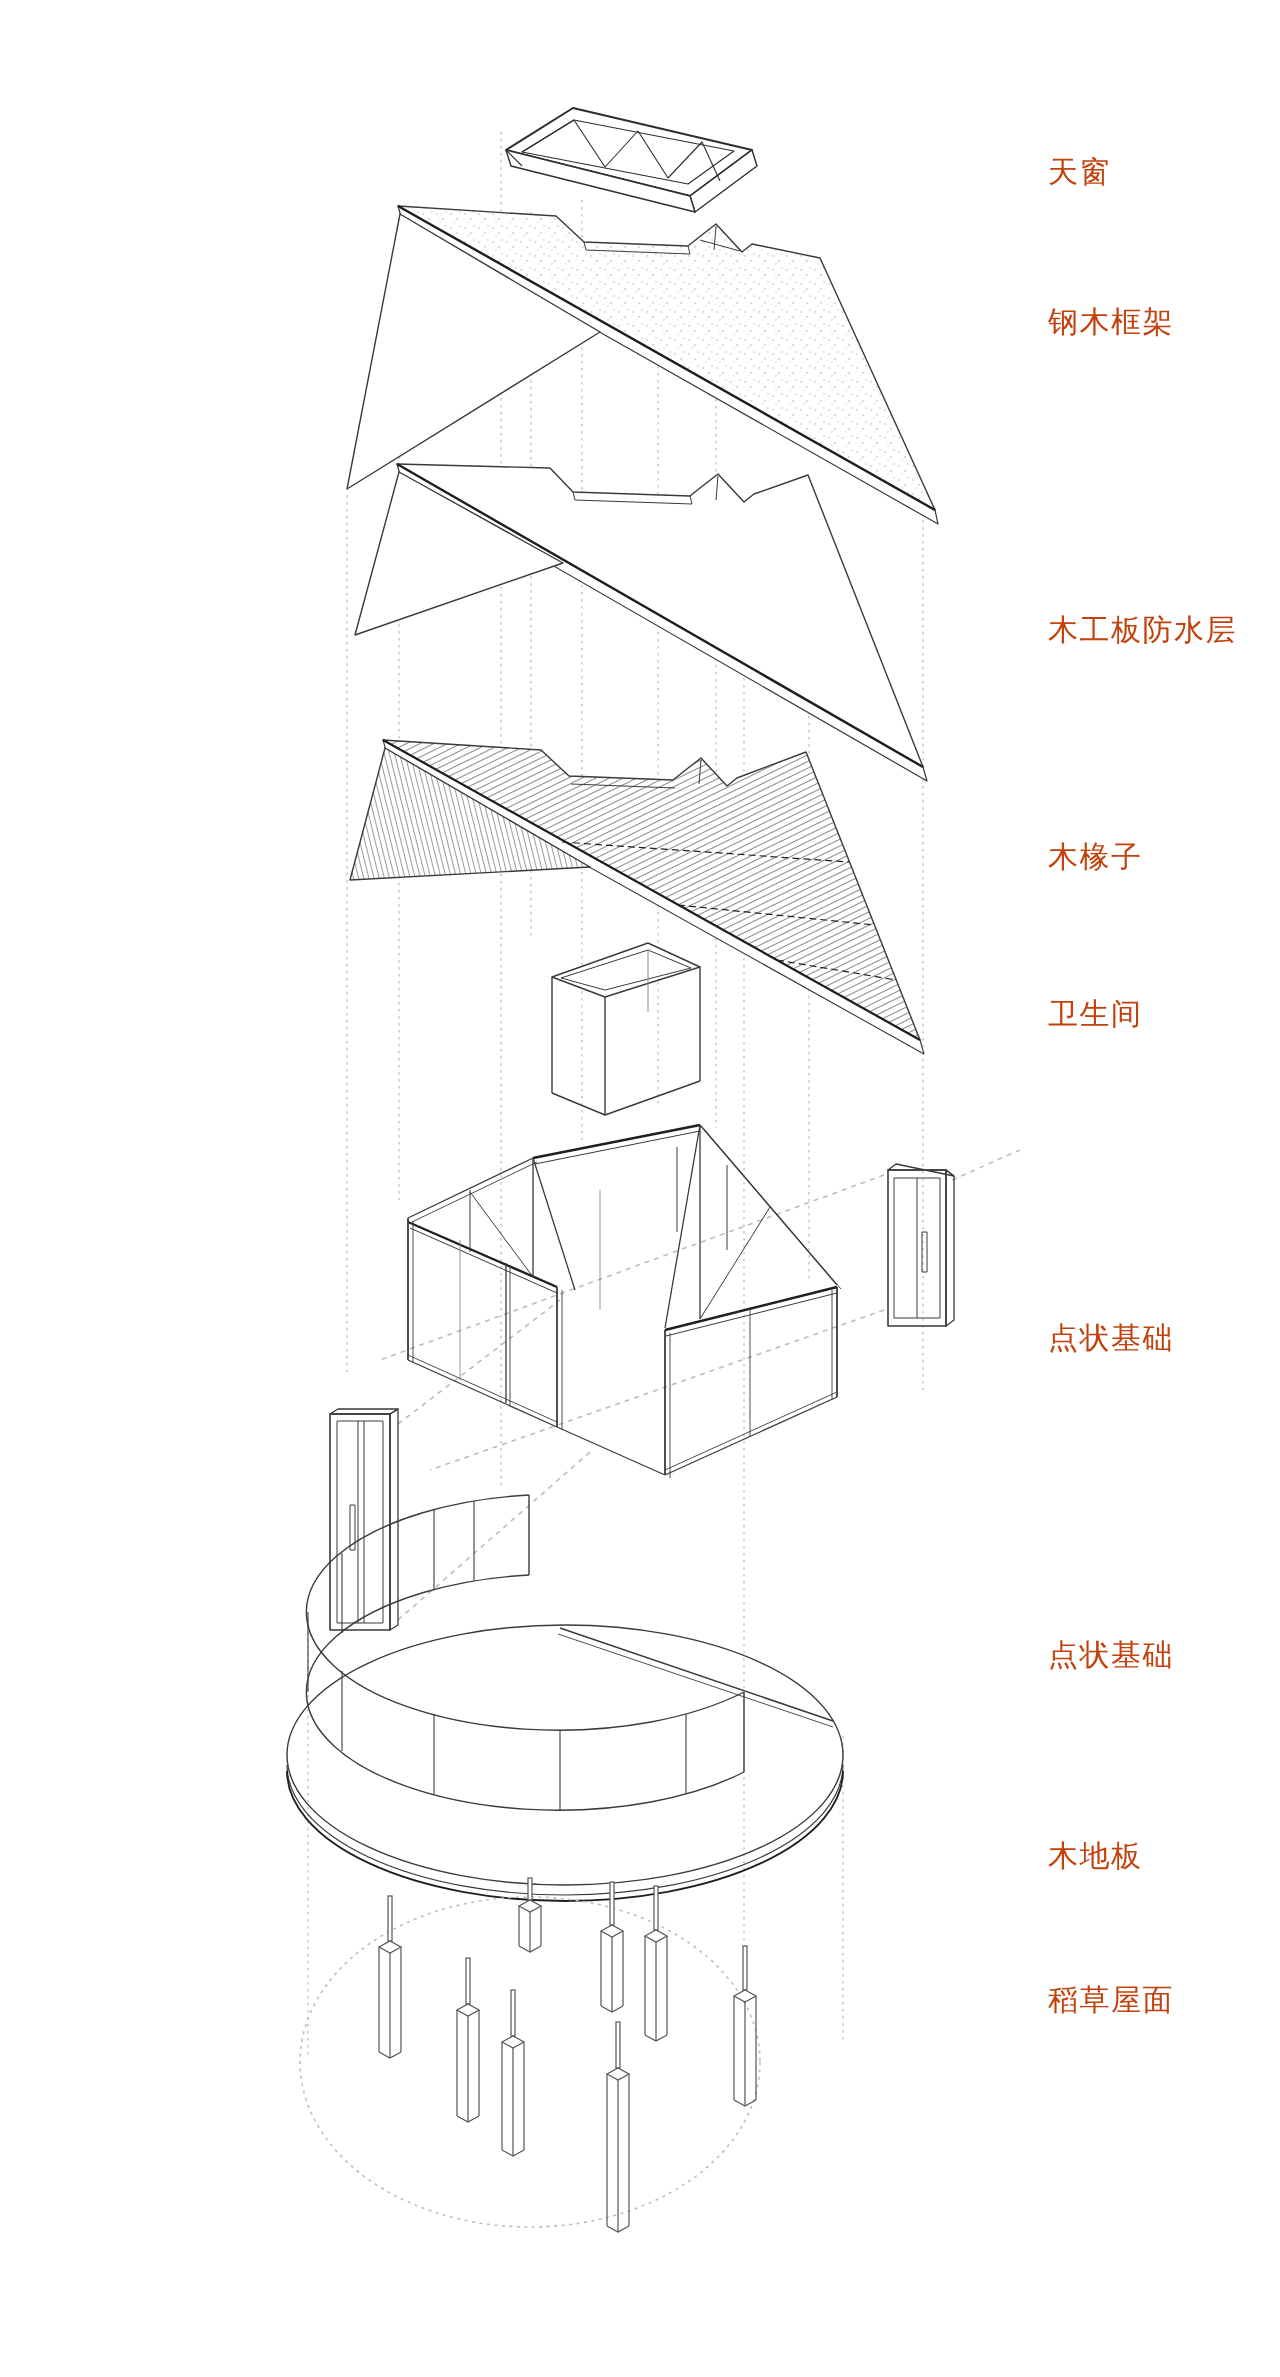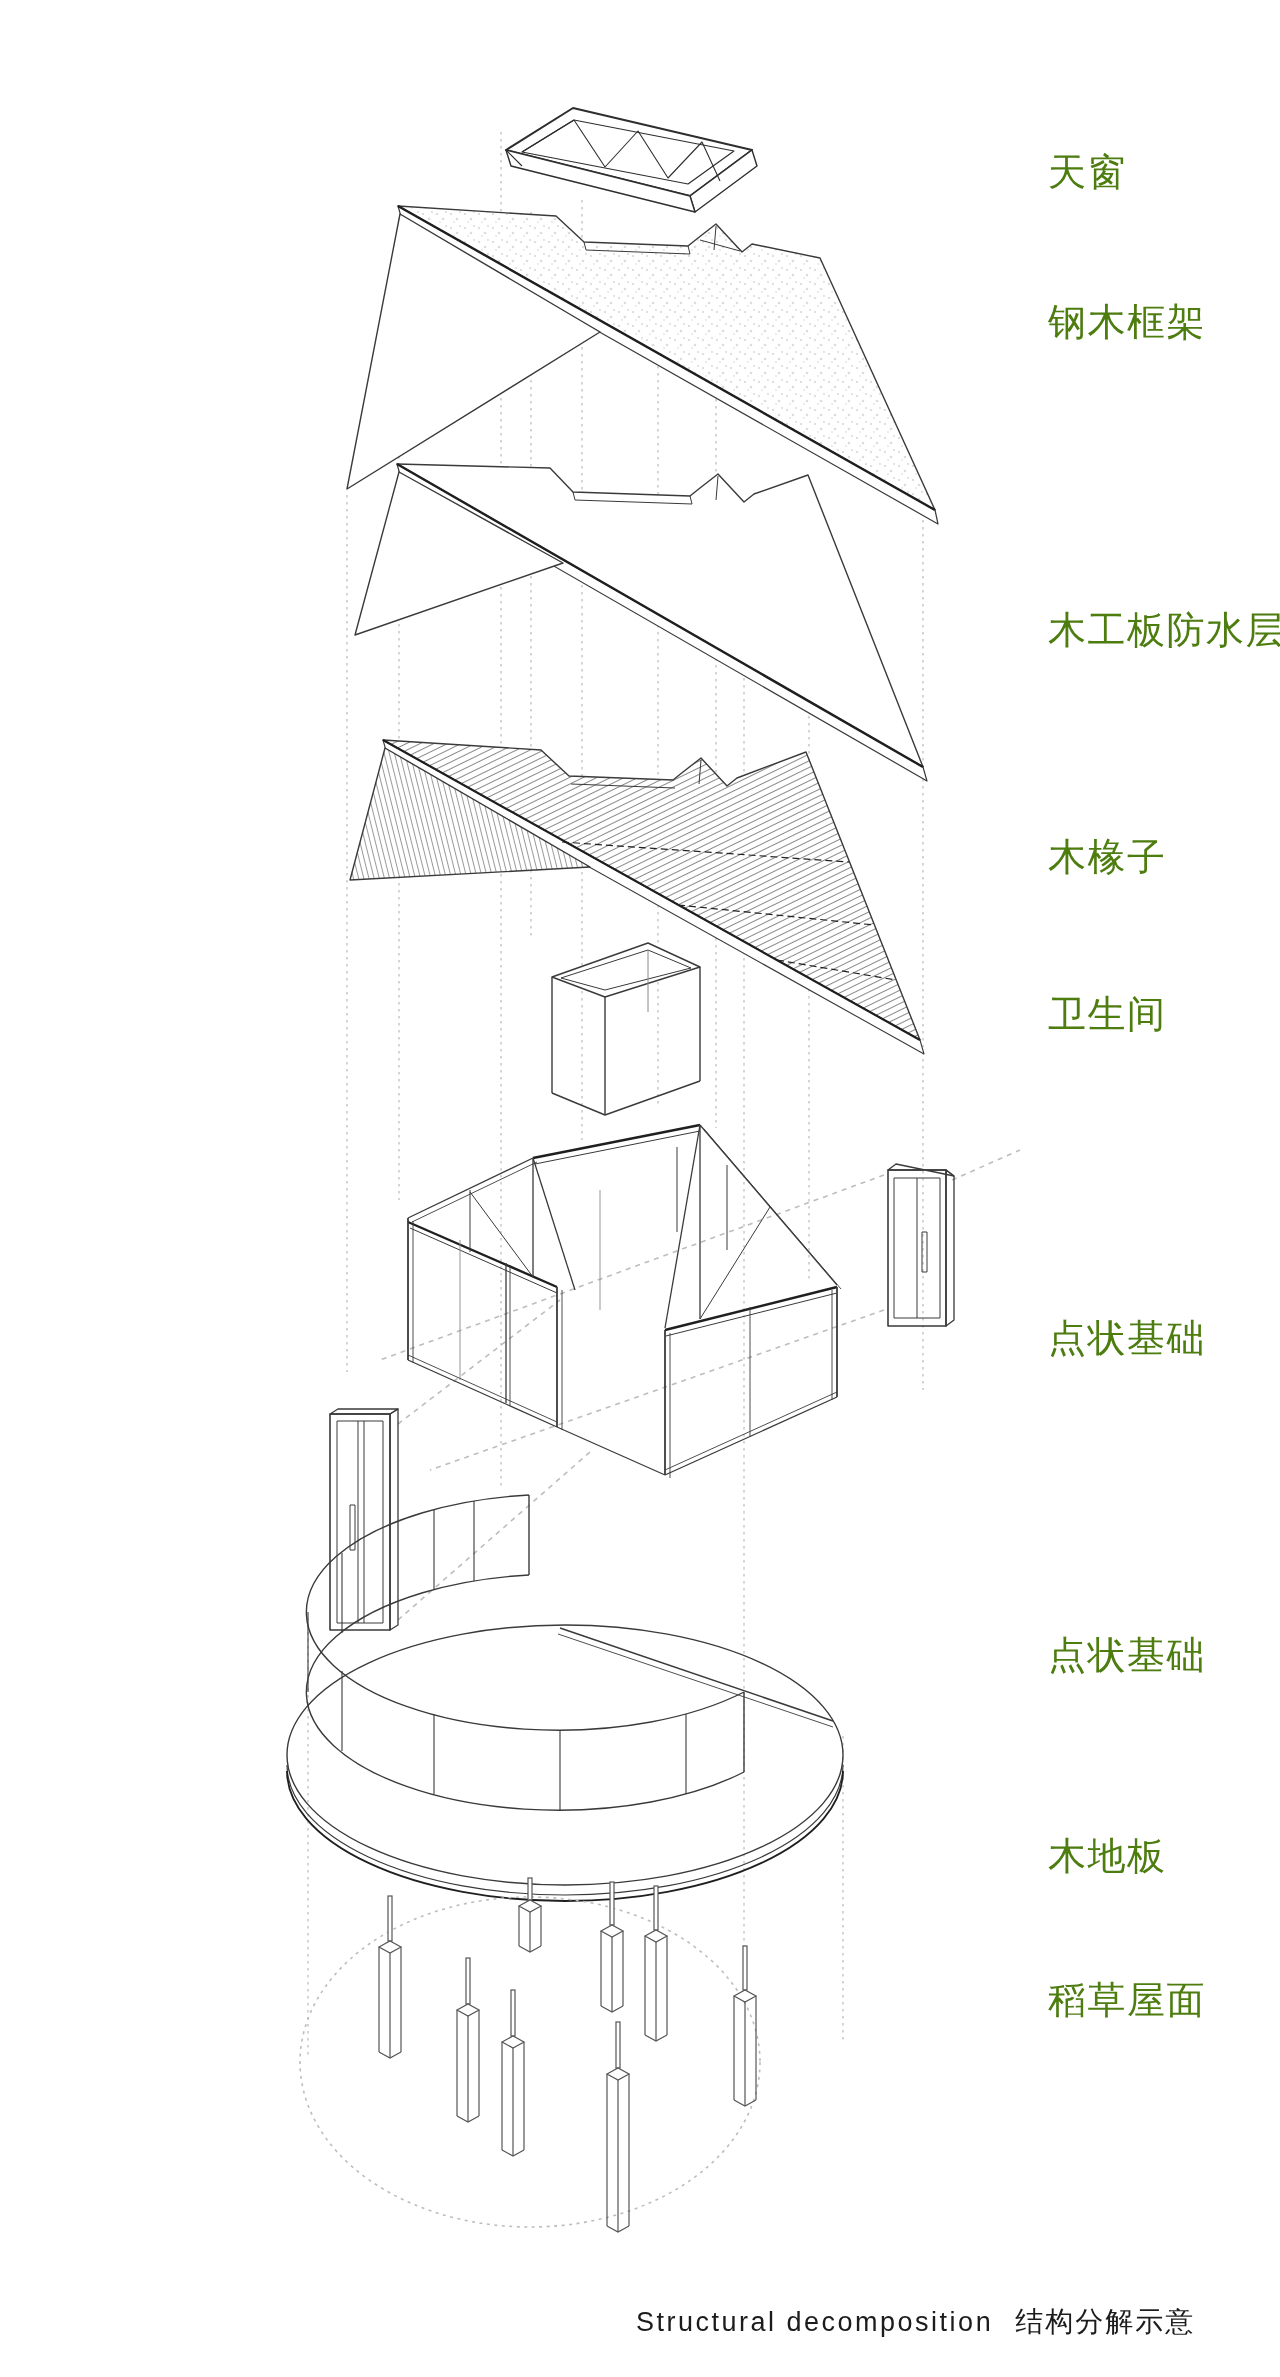--- a/index.html
+++ b/index.html
@@ -1,20 +1,20 @@
 <!DOCTYPE html>
 <html><head>
 <meta charset="utf-8">
 <style>
   html,body{margin:0;padding:0;background:#fff;}
   body{width:1280px;height:2377px;position:relative;font-family:"Liberation Sans",sans-serif;}
   #stage{position:absolute;left:0;top:0;width:1280px;height:2377px;}
   svg{position:absolute;left:0;top:0;display:block;}
-  .label{position:absolute;left:1048px;font-size:38px;line-height:30px;letter-spacing:1.5px;
-         color:#4d7c0f;font-weight:500;white-space:nowrap;}
+  .label{position:absolute;left:1048px;font-size:30px;line-height:30px;letter-spacing:1.5px;
+         color:#c2410c;font-weight:500;white-space:nowrap;}
   .caption{position:absolute;left:636px;top:2303px;display:flex;gap:22px;align-items:baseline;
            color:#1c1c1c;white-space:nowrap;}
   .caption .en{font-size:27px;letter-spacing:2.5px;font-weight:400;}
   .caption .zh{font-size:28px;letter-spacing:2px;font-weight:500;}
 </style>
 </head>
 <body>
 
 <div id="stage">
 
@@ -295,18 +295,14 @@
   <div class="label" style="top:157px">天窗</div>
   <div class="label" style="top:307px">钢木框架</div>
   <div class="label" style="top:615px">木工板防水层</div>
   <div class="label" style="top:842px">木椽子</div>
   <div class="label" style="top:999px">卫生间</div>
   <div class="label" style="top:1323px">点状基础</div>
   <div class="label" style="top:1640px">点状基础</div>
   <div class="label" style="top:1841px">木地板</div>
   <div class="label" style="top:1985px">稻草屋面</div>
 
-  <div class="caption">
-    <span class="en">Structural decomposition</span>
-    <span class="zh">结构分解示意</span>
-  </div>
 
 </div>
 
 </body></html>

